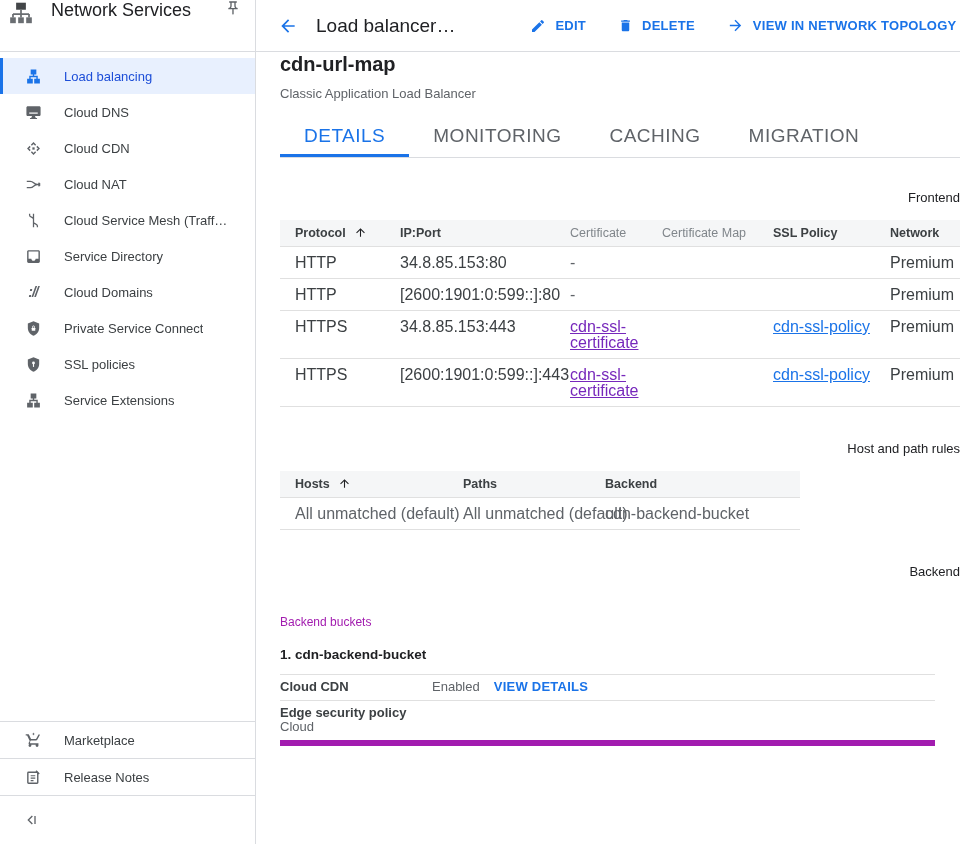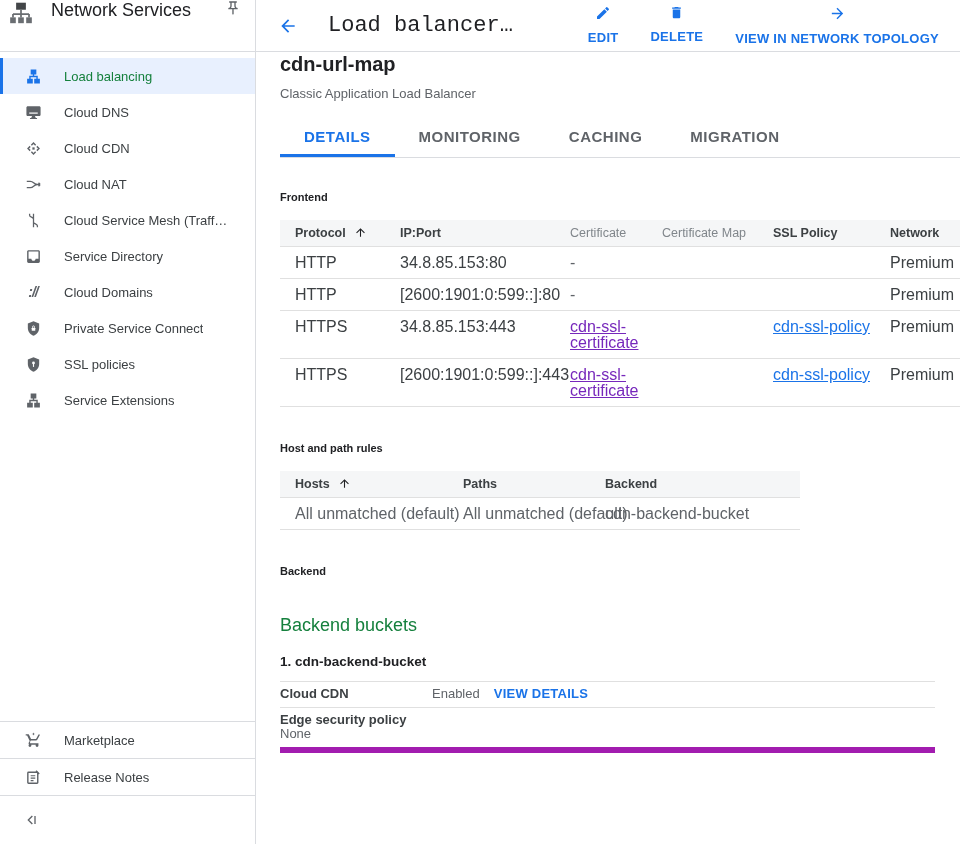--- a/index.html
+++ b/index.html
@@ -8,52 +8,52 @@
   button { background:none; border:none; font-family:inherit; }
 
   
   .topbar { display:flex; height:52px; border-bottom:1px solid #dadce0; }
   .topbar-left { width:256px; min-width:256px; display:flex; align-items:flex-start; padding-left:8px; border-right:1px solid #dadce0; }
   .logo { display:flex; }
   .app-name { font-size:18px; color:#202124; margin-left:17px; white-space:nowrap; }
   .pin { margin-left:auto; margin-right:14px; color:#5f6368; display:flex; cursor:pointer; }
   .topbar-main { flex:1; display:flex; align-items:center; }
   .back-btn { margin-left:22px; color:#1a73e8; display:flex; cursor:pointer; }
-  .page-title { font-size:22px; margin-left:30px; white-space:nowrap;font-family:Liberation Mono, monospace; }
+  .page-title { font-size:19px; margin-left:18px; white-space:nowrap; }
   .topbar-actions { display:flex; margin-left:75px; gap:32px; }
-  .action-btn { display:flex; align-items:center; gap:9px; color:#1a73e8; font-size:13px; font-weight:700; letter-spacing:.25px; white-space:nowrap; cursor:pointer;flex-direction:column; }
+  .action-btn { display:flex; align-items:center; gap:9px; color:#1a73e8; font-size:13px; font-weight:700; letter-spacing:.25px; white-space:nowrap; cursor:pointer; }
   .action-btn .aicon { display:flex; }
 
   
   .container { display:flex; height:792px; }
 
   
   .sidebar { width:256px; min-width:256px; border-right:1px solid #dadce0; display:flex; flex-direction:column; }
   .nav { padding-top:6px; }
   .nav-item { position:relative; height:36px; display:flex; align-items:center; padding-left:24px; color:#3c4043; cursor:pointer; white-space:nowrap; }
   .nav-item .nicon { width:18px; height:18px; min-width:18px; color:#5f6368; margin-right:22px; display:flex; align-items:center; justify-content:center; }
   .nav-item .nav-label { overflow:hidden; text-overflow:ellipsis; }
-  .nav-item.selected { background:#e8f0fe; color:#15803d; }
+  .nav-item.selected { background:#e8f0fe; color:#1d4ed8; }
   .nav-item.selected .nicon { color:#1a73e8; }
   .nav-item.selected::before { content:""; position:absolute; left:0; top:0; bottom:0; width:3px; background:#1a73e8; }
   .sidebar-footer { margin-top:auto; }
   .footer-item { height:37px; border-top:1px solid #dadce0; }
   .collapse-row { height:49px; border-top:1px solid #dadce0; display:flex; align-items:center; padding-left:24px; }
   .collapse-row .cicon { color:#5f6368; display:flex; cursor:pointer; }
 
   
   .main { flex:1; padding-left:24px; overflow:hidden; }
   h1.res-title { font-size:20px; font-weight:700; line-height:24px; }
   .subtitle { margin-top:10px; color:#5f6368; font-size:13px; }
   .tabs { margin-top:14px; display:flex; border-bottom:1px solid #dadce0; }
-  .tab { padding:0 24px; height:42px; display:flex; align-items:center; font-size:15px; font-weight:700; letter-spacing:.5px; color:#5f6368; cursor:pointer; }
+  .tab { padding:0 24px; height:42px; display:flex; align-items:center; font-size:19px; font-weight:400; letter-spacing:.5px; color:#5f6368; cursor:pointer; }
   .tab.active { color:#1a73e8; box-shadow: inset 0 -3px 0 #1a73e8; }
 
-  h2.sec { margin-top:30px; margin-bottom:13px; font-size:11px; font-weight:700; line-height:19px; }
-  h3.subsec { margin-top:34px; font-size:18px; font-weight:400; color:#15803d; }
+  h2.sec { margin-top:30px; margin-bottom:13px; font-size:13px; font-weight:400; line-height:19px;text-align:right; }
+  h3.subsec { margin-top:34px; font-size:12px; font-weight:400; color:#a21caf; }
   h4.bucket { margin-top:18px; font-size:13.5px; font-weight:700; }
 
   table { border-collapse:collapse; table-layout:fixed; }
   th { background:#f5f6f7; font-size:12.5px; font-weight:700; color:#3c4043; text-align:left; padding:6px 10px 6px 15px; border-bottom:1px solid #e0e0e0; white-space:nowrap; }
   th.muted { color:#80868b; font-weight:400; }
   td { font-size:16px; color:#3c4043; padding:8px 10px 7px 15px; border-top:1px solid #e0e0e0; vertical-align:top; line-height:16px; white-space:nowrap; }
   tbody tr:last-child td { border-bottom:1px solid #e0e0e0; }
   td.gray { color:#5f6368; }
   td.wrap { white-space:normal; }
   .sort-icon { vertical-align:-2px; margin-left:8px; color:#202124; }
@@ -367,17 +367,17 @@
     <div class="kvtable">
       <div class="kvrow">
         <div class="kvlabel">Cloud CDN</div>
         <div class="kvvalue">
           <span>Enabled</span>
           <a class="viewlink">VIEW DETAILS</a>
         </div>
       </div>
       <div class="kvrow">
         <div class="kvlabel">Edge security policy</div>
-        <div class="kvvalue">None</div>
+        <div class="kvvalue">Cloud</div>
       </div>
     </div>
   </main>
 </div>
 
 </body></html>

